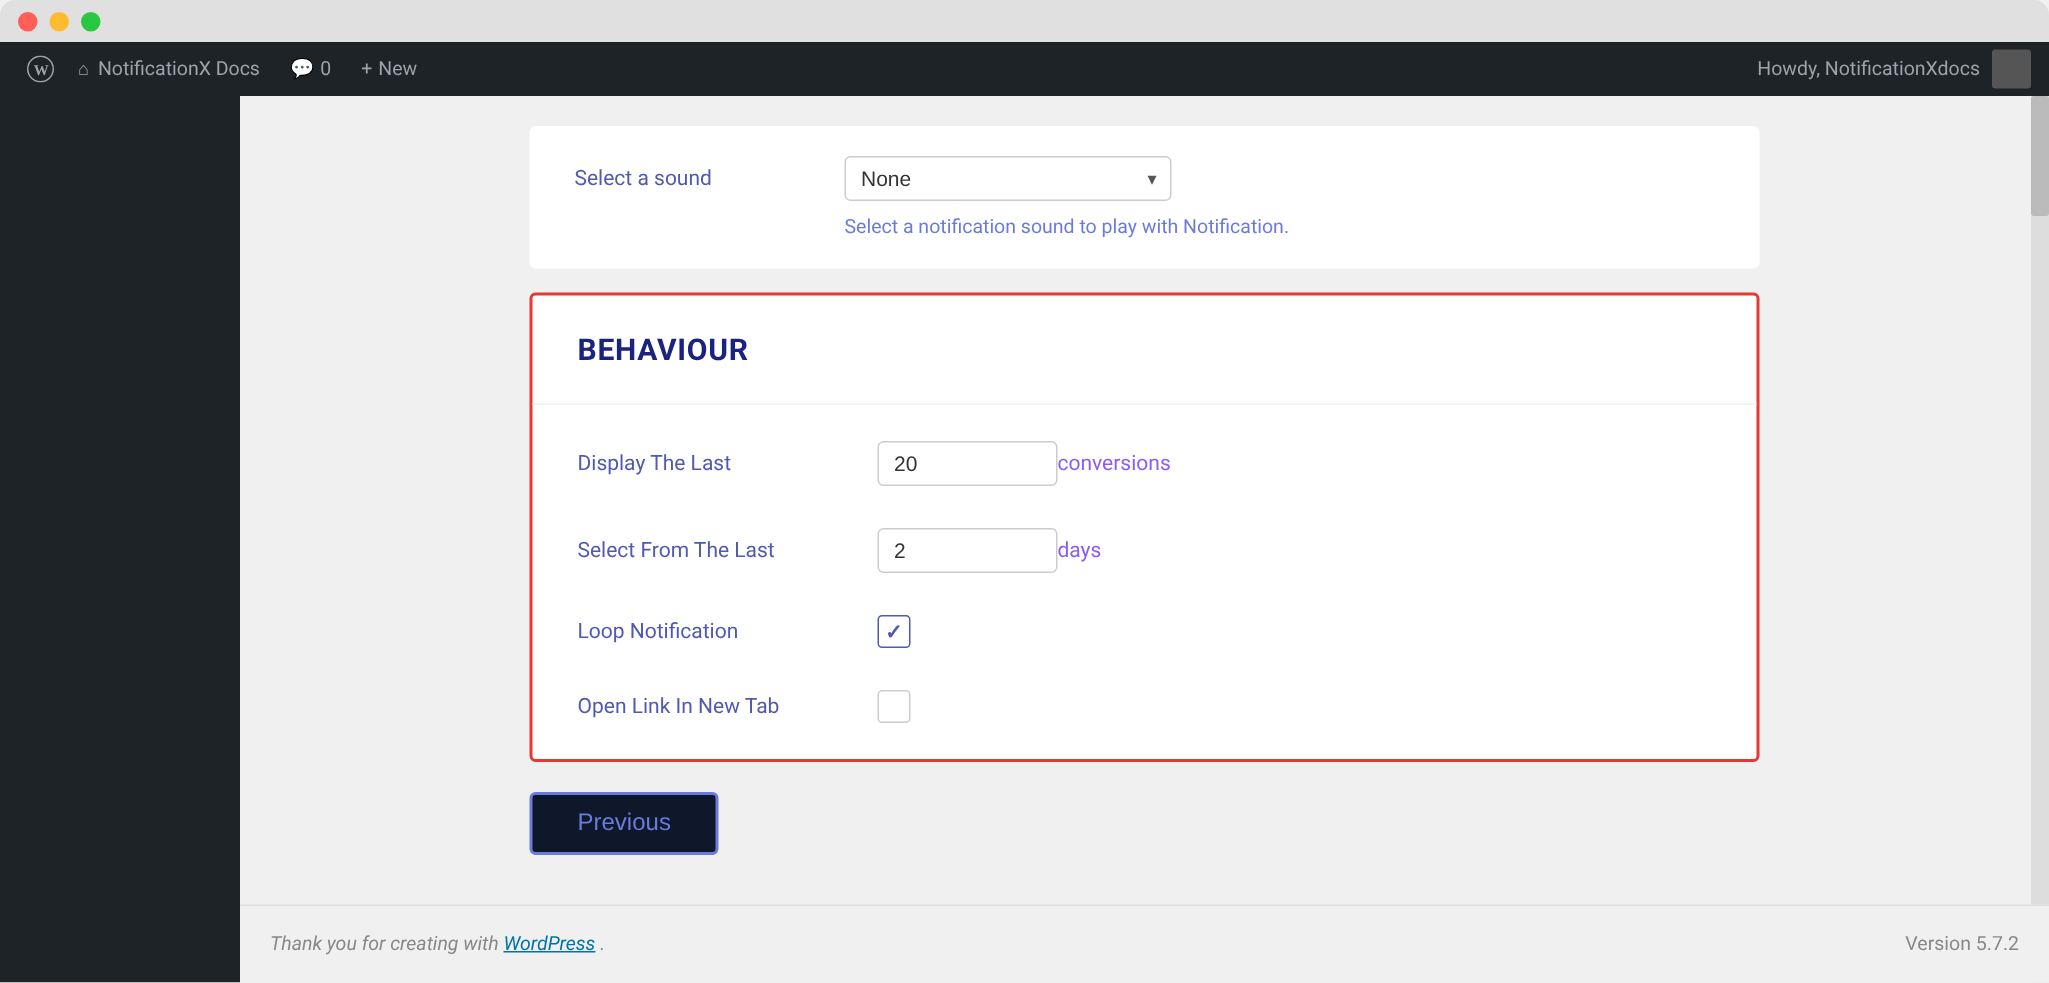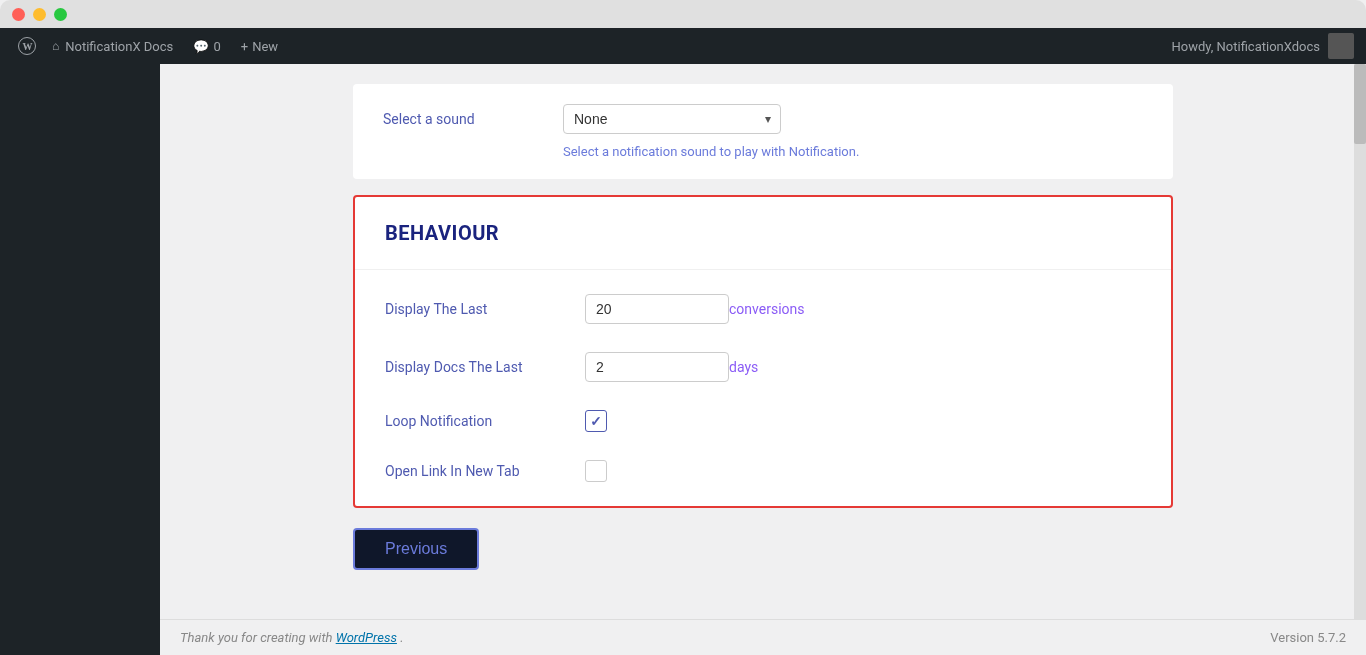--- a/index.html
+++ b/index.html
@@ -211,21 +211,21 @@
     }
     .behaviour-row:last-child {
       margin-bottom: 0;
     }
     .behaviour-label {
       color: #4f5ab0;
       font-size: 14px;
       min-width: 200px;
     }
     .number-input {
-      width: 144px;
+      width: 120px;
       padding: 6px 10px;
       border: 1px solid #ccc;
       border-radius: 4px;
       font-size: 14px;
       color: #333;
     }
     .unit-label {
       color: #8b5cf6;
       font-size: 14px;
     }
@@ -273,21 +273,21 @@
       font-size: 16px;
       cursor: pointer;
     }
 
     
     .wp-footer {
       position: absolute;
       bottom: 0;
       left: 160px;
       right: 0;
-      height: 36px;
+      height: 52px;
       background: #f0f0f1;
       display: flex;
       align-items: center;
       padding: 0 20px;
       border-top: 1px solid #ddd;
     }
     .footer-left {
       color: #888;
       font-size: 13px;
       font-style: italic;
@@ -362,21 +362,21 @@
       <div class="section-title">BEHAVIOUR</div>
       <hr class="behaviour-divider">
 
       <div class="behaviour-row">
         <span class="behaviour-label">Display The Last</span>
         <input class="number-input" type="number" value="20" style="">
         <span class="unit-label">conversions</span>
       </div>
 
       <div class="behaviour-row">
-        <span class="behaviour-label">Display Docs The Last</span>
+        <span class="behaviour-label">Select From The Last</span>
         <input class="number-input" type="number" value="2" style="">
         <span class="unit-label">days</span>
       </div>
 
       <div class="behaviour-row">
         <span class="behaviour-label">Loop Notification</span>
         <div class="checkbox-wrapper checked"></div>
       </div>
 
       <div class="behaviour-row">

